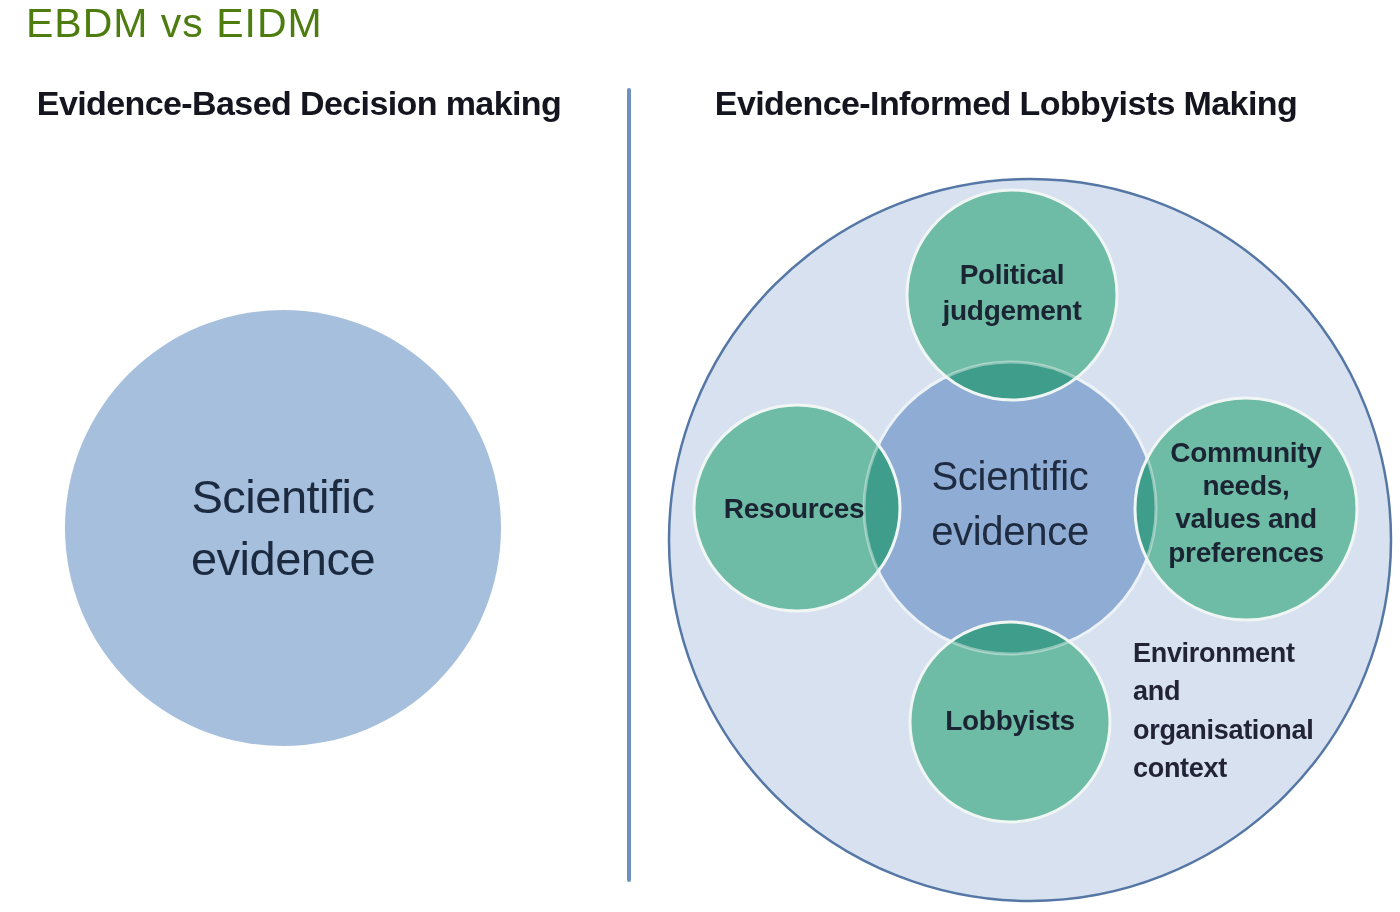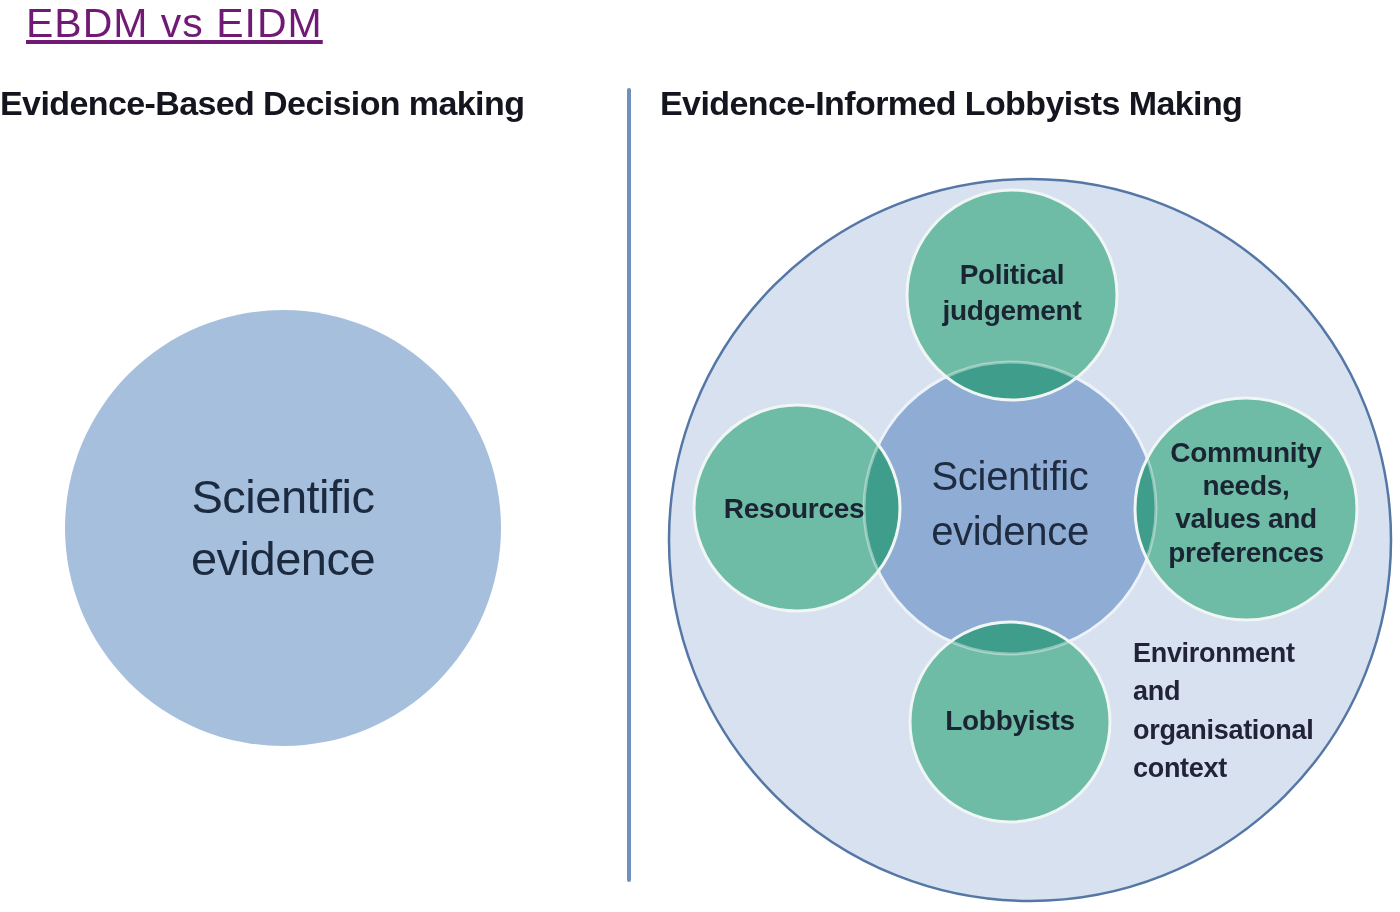--- a/index.html
+++ b/index.html
@@ -3,25 +3,25 @@
 <meta charset="utf-8">
 <style>
   html,body{margin:0;padding:0;}
   body{
     width:1400px;height:912px;position:relative;background:#ffffff;
     font-family:"Liberation Sans", sans-serif;overflow:hidden;
   }
   .abs{position:absolute;}
   #page-title{
     left:26px;top:0px;width:420px;
-    font-size:41px;font-weight:500;color:#701a75;letter-spacing:1px;text-decoration:underline;
+    font-size:41px;font-weight:500;color:#4d7c0f;letter-spacing:1px;
   }
   .col-header{
     top:84px;font-size:34px;font-weight:700;color:#15151f;
-    letter-spacing:-0.6px;white-space:nowrap;
+    letter-spacing:-0.6px;text-align:center;white-space:nowrap;
   }
   #left-header{left:0px;width:598px;}
   #right-header{left:660px;width:692px;}
   #divider{
     left:627px;top:88px;width:4px;height:794px;border-radius:2px;
   }
   #ebdm-circle{
     left:65px;top:310px;width:436px;height:436px;border-radius:50%;
     display:flex;align-items:center;justify-content:center;text-align:center;
   }

